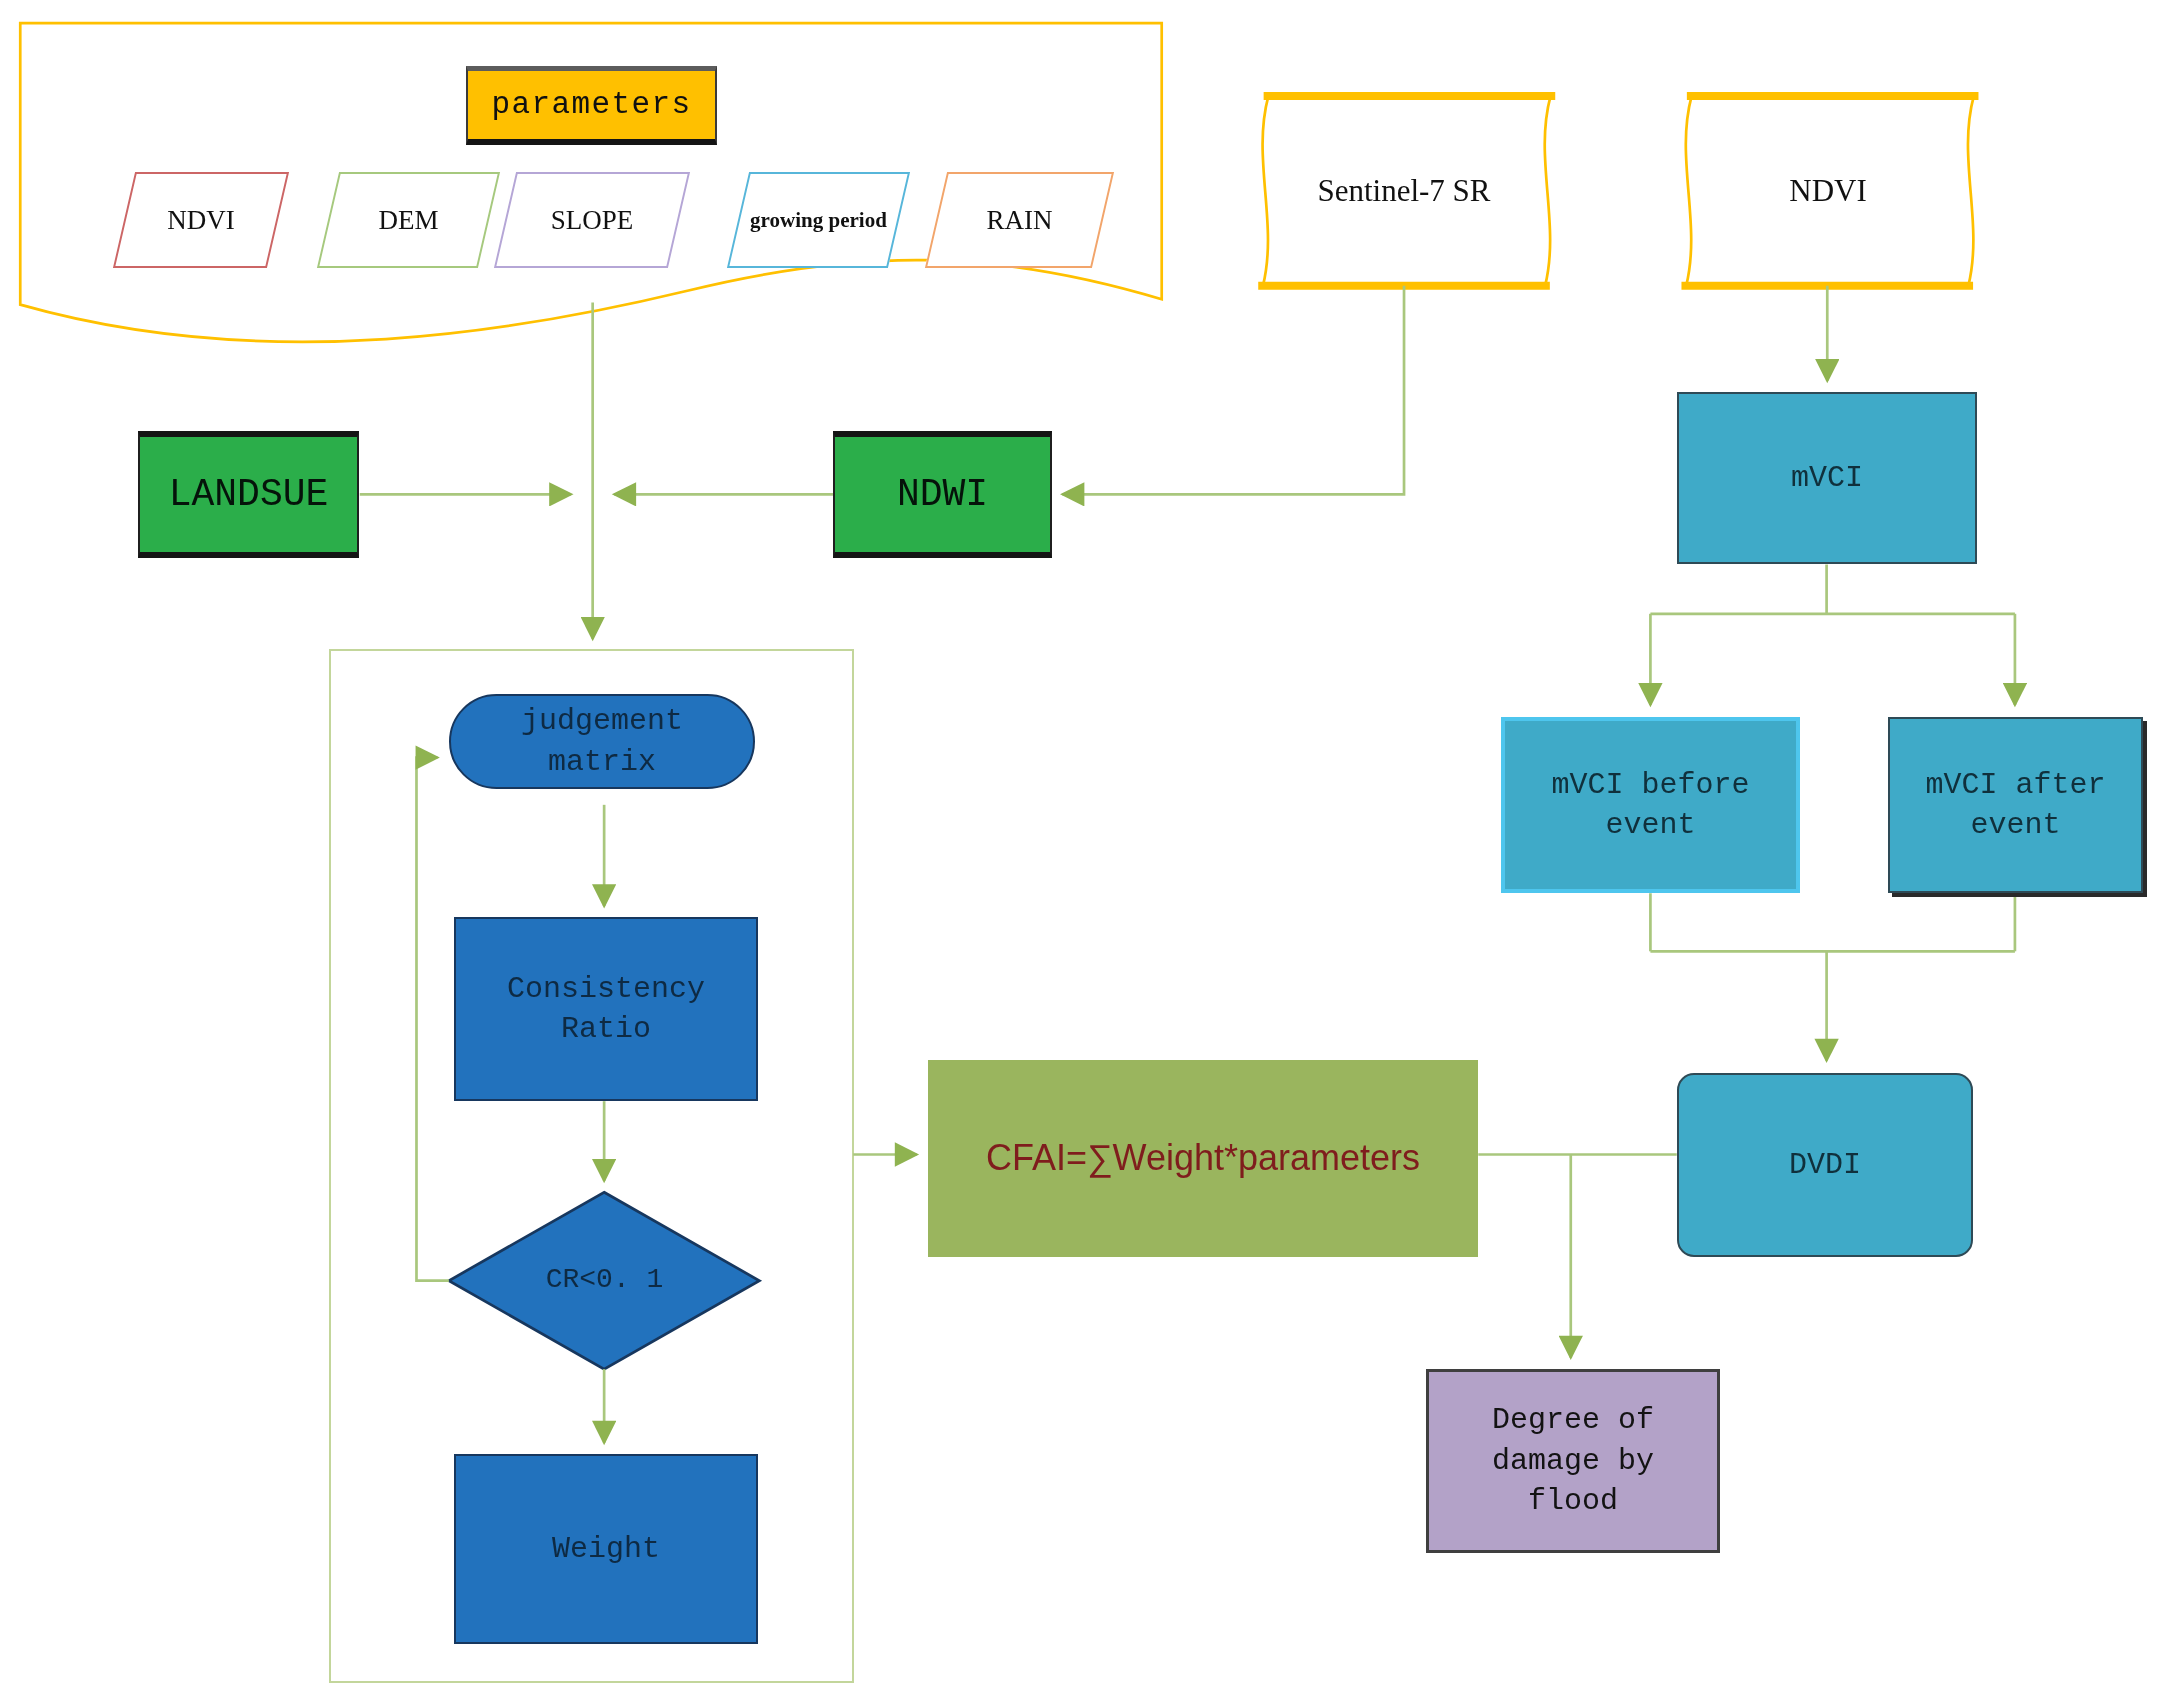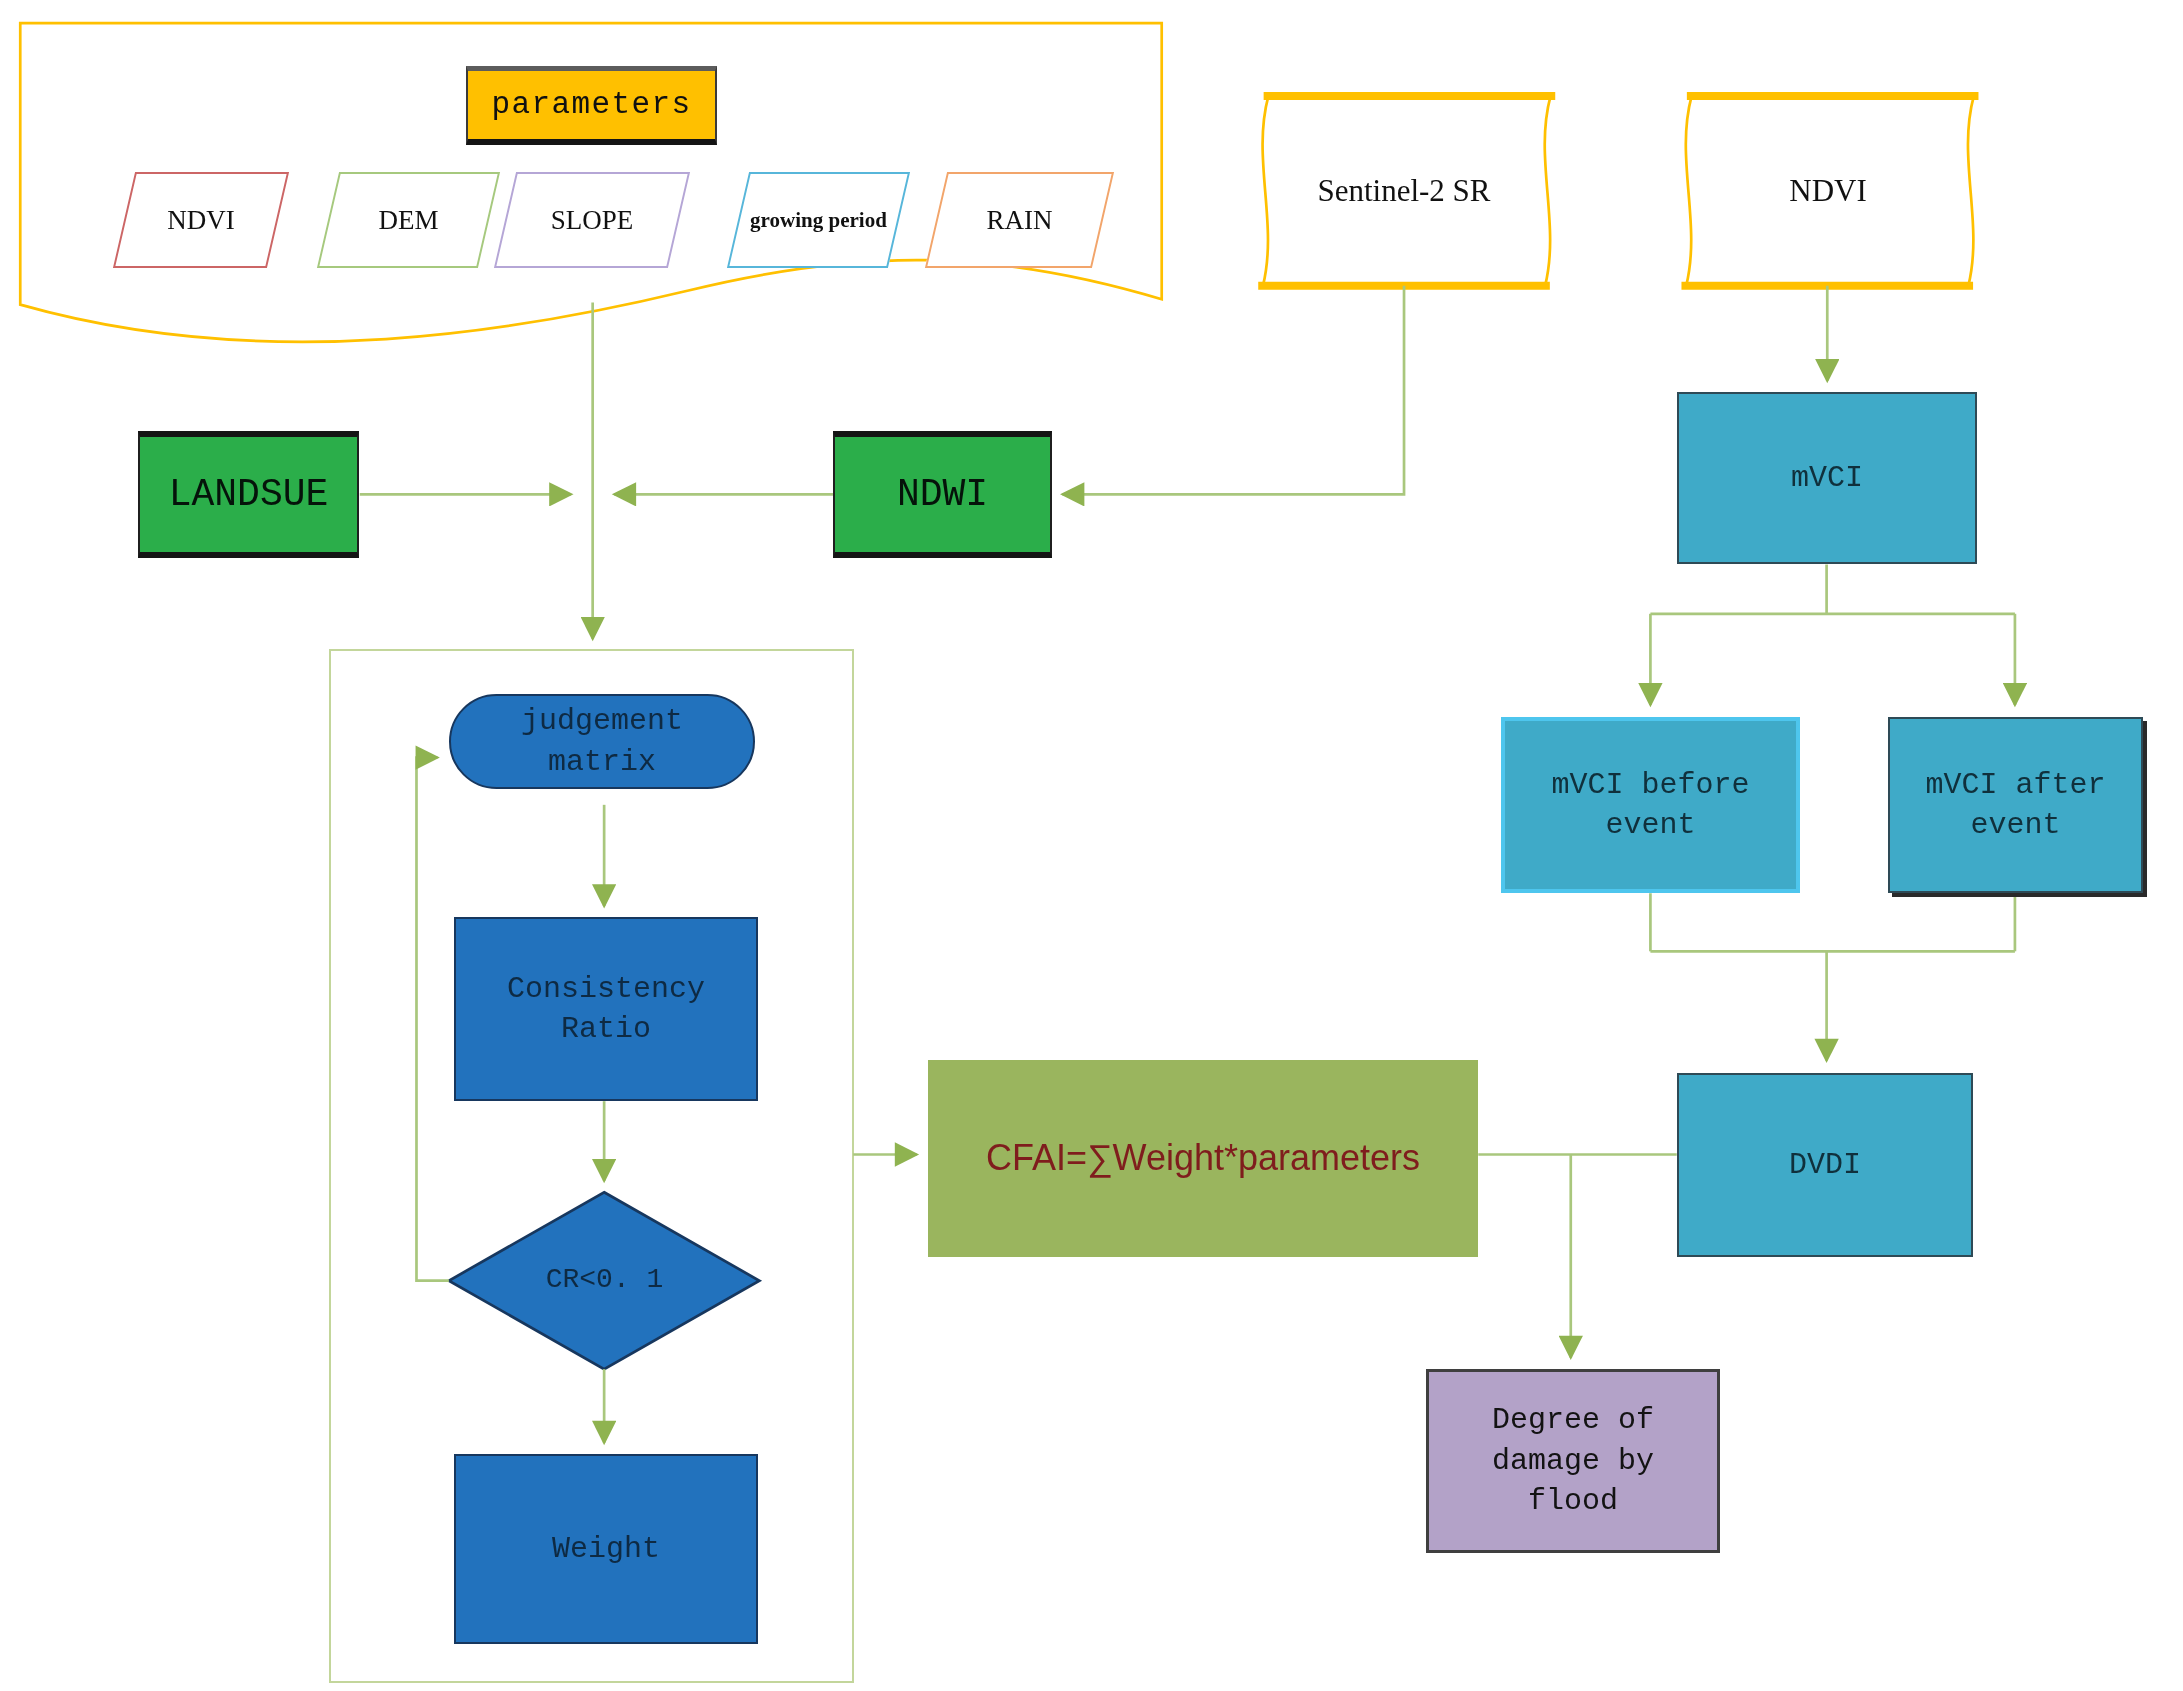--- a/index.html
+++ b/index.html
@@ -58,21 +58,21 @@
         font-family:"Liberation Sans",sans-serif;font-size:36px;color:#7f1d1d;}
 
   
   .teal{background:var(--node_teal);border:2.7px solid var(--node_teal_border);
         color:#10303c;font-size:30px;}
   .mvci{left:1677px;top:392px;width:300px;height:172px;}
   .before{left:1501px;top:717px;width:299px;height:176px;padding:0 37px;
           border-color:var(--node_teal_border_light);border-width:4px;justify-content:flex-end;}
   .after{left:1888px;top:717px;width:255px;height:176px;padding:0 27px;
          box-shadow:4px 4px 0 0 #2a2a2a;}
-  .dvdi{left:1677px;top:1073px;width:296px;height:184px;}
+  .dvdi{left:1677px;top:1073px;width:296px;height:184px;border-radius:17px;}
 
   
   .purple{left:1426px;top:1369px;width:294px;height:184px;background:var(--node_purple);
           border:3.4px solid var(--node_purple_border);font-size:30px;color:#131313;padding:0 27px;}
 
   .conn{fill:none;stroke:var(--line_green);stroke-width:4;}
   .shape-yellow{fill:#ffffff;stroke:var(--accent_yellow);stroke-width:4;}
   .bar-yellow{fill:none;stroke:var(--accent_yellow);stroke-width:12;}
   .diamond-shape{fill:var(--node_blue);stroke:var(--node_blue_border);stroke-width:4;}
 </style>
@@ -150,21 +150,21 @@
     <span>SLOPE</span>
   </div>
   <div class="node pg pg-grow">
     <span>growing period</span>
   </div>
   <div class="node pg pg-rain">
     <span>RAIN</span>
   </div>
 
   <div class="lbl doc-lbl doc-sentinel">
-    <span>Sentinel-2 SR</span>
+    <span>Sentinel-7 SR</span>
   </div>
   <div class="lbl doc-lbl doc-ndvi">
     <span>NDVI</span>
   </div>
 
   <div class="node green-box landsue">
     <span>LANDSUE</span>
   </div>
   <div class="node green-box ndwi">
     <span>NDWI</span>

